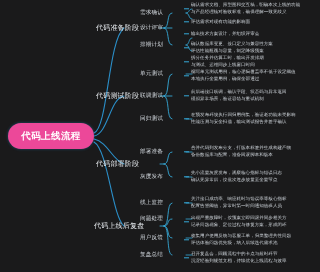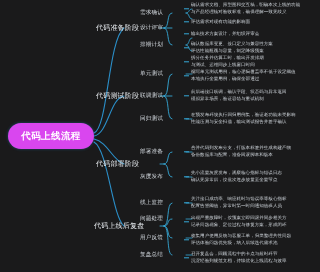--- a/index.html
+++ b/index.html
@@ -9,21 +9,21 @@
     font-family:"Liberation Sans","DejaVu Sans",sans-serif;
     -webkit-font-smoothing:antialiased;
   }
   #canvas{position:relative;width:300px;height:272px;}
   #links{position:absolute;left:0;top:0;width:300px;height:272px;}
 
   
   .root{
     position:absolute;left:8px;top:123px;
     width:86px;height:26px;border-radius:13px;
-    background:#d946ef;
+    background:#ec4899;
     display:flex;align-items:center;justify-content:center;
     color:#ffffff;font-size:9.5px;font-weight:bold;letter-spacing:.4px;
     box-shadow:0 0 3px rgba(33,150,217,.45);
   }
 
   
   .b1{
     position:absolute;color:#e9edf1;font-size:7px;
     white-space:nowrap;letter-spacing:.2px;
     transform:translateY(-50%);

